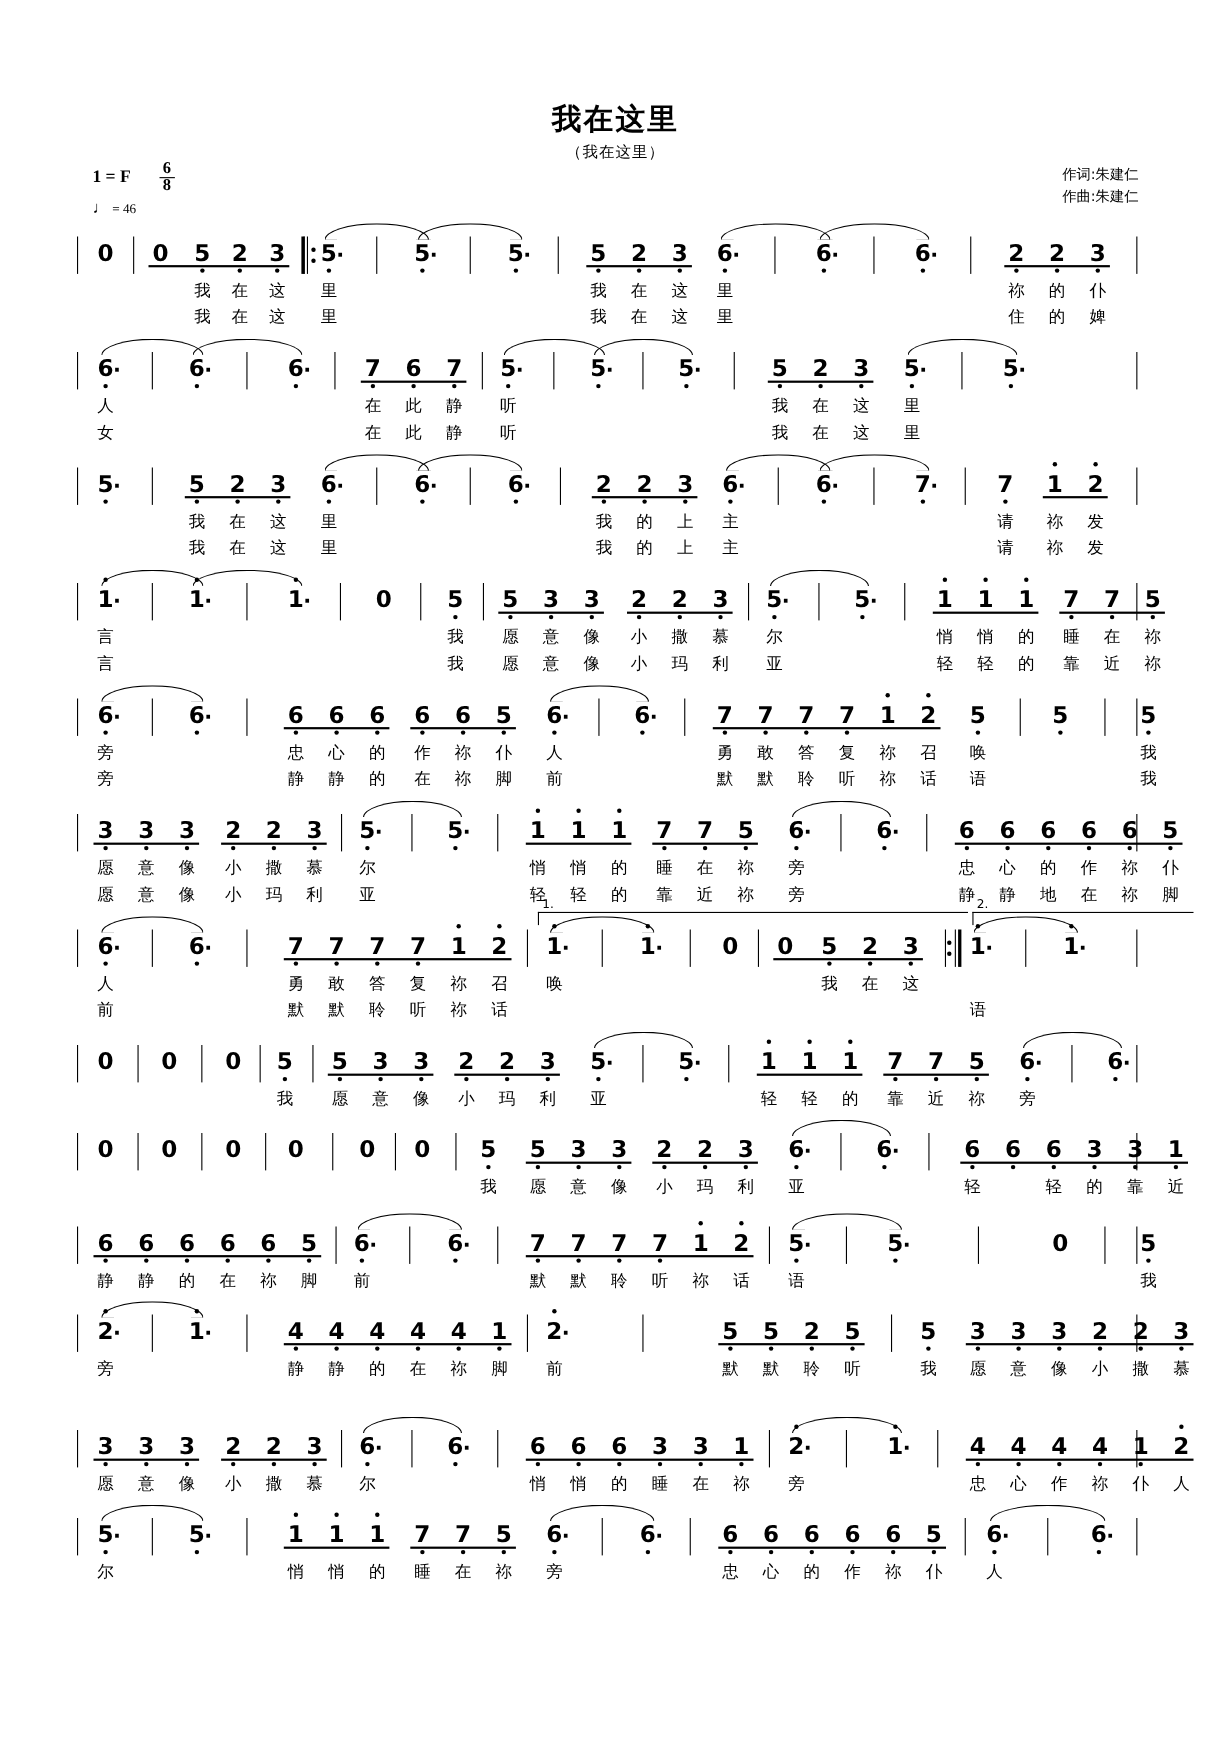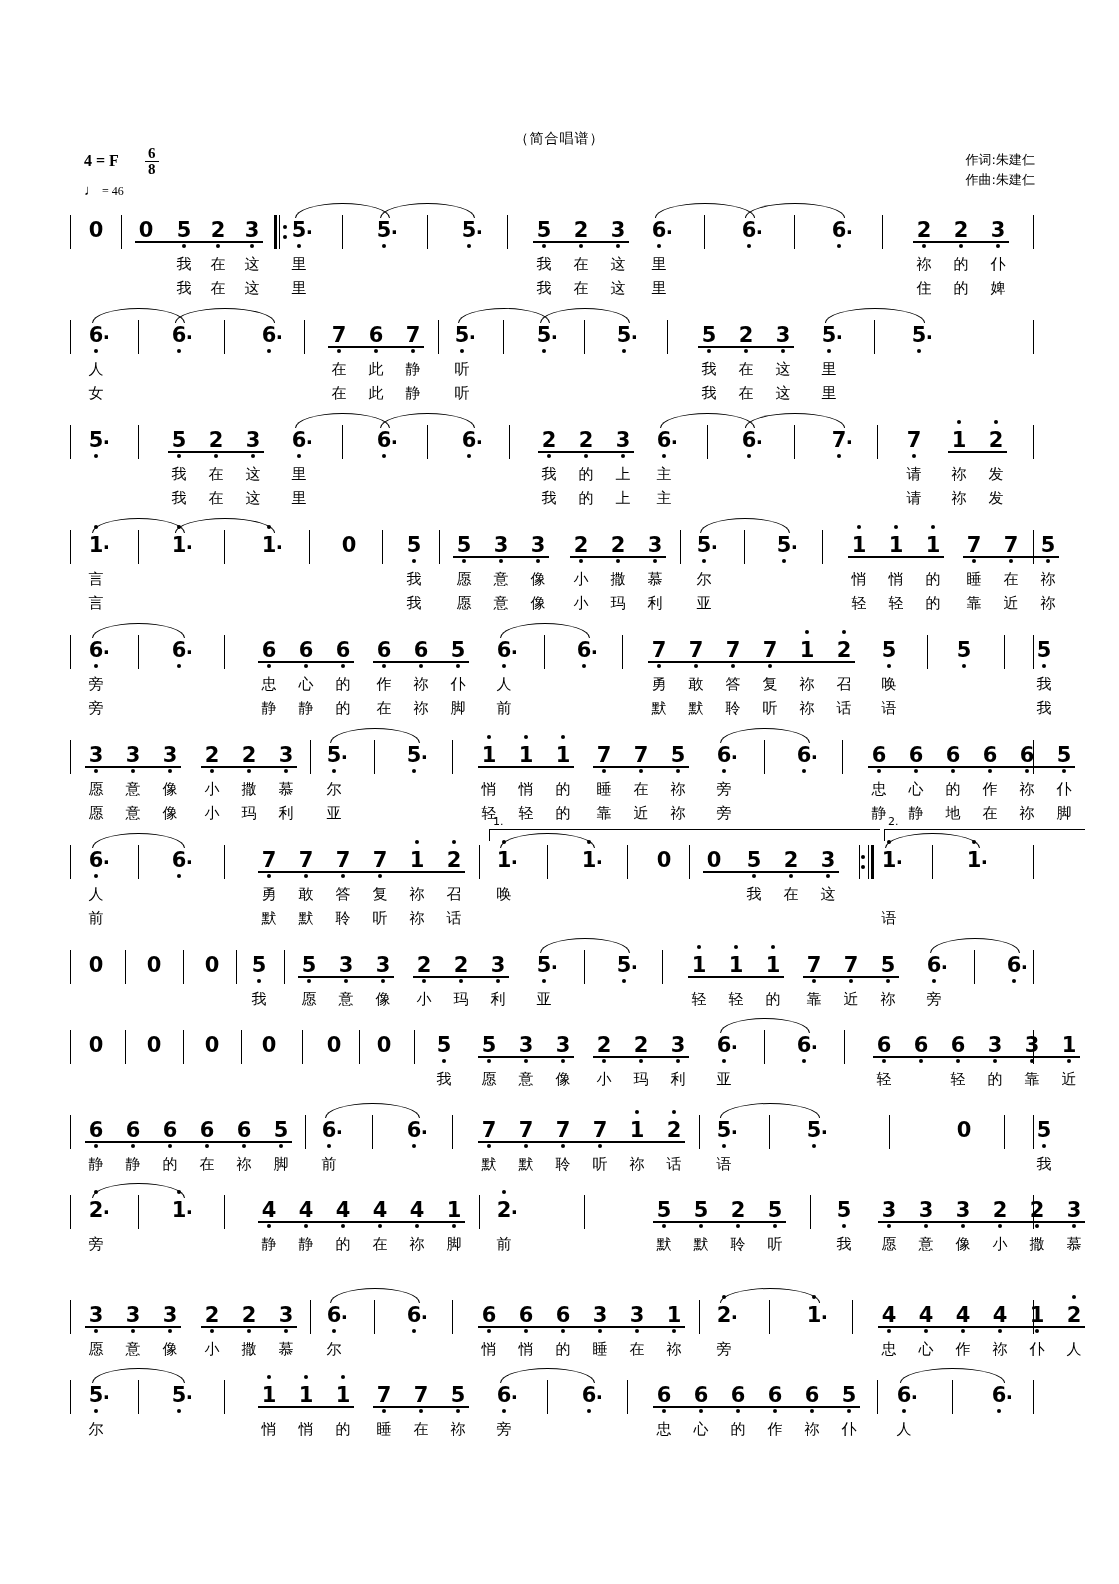--- a/index.html
+++ b/index.html
@@ -78,23 +78,24 @@
   .repeatR .d2{position:absolute;right:9px;top:20px;width:4px;height:4px;border-radius:50%;background:#000;}
 
   .volta{position:absolute;border-left:1.3px solid #000;border-top:1.3px solid #000;height:11px;top:-16px;}
   .volta span{position:absolute;left:3px;top:-15px;font-size:11px;font-family:"DejaVu Sans",sans-serif;}
 </style>
 </head>
 <body>
 
 <div class="sheet">
 
-  <div class="subtitle">（简合唱谱）</div>
-
-  <div class="keysig">4 = F</div>
+  <div class="title">我在这里</div>
+  <div class="subtitle">（我在这里）</div>
+
+  <div class="keysig">1 = F</div>
   <div class="meter">
     <span class="num">6</span>
     <span class="den">8</span>
   </div>
   <div class="tempo">
     <span class="note">♩</span>
     <span>= 46</span>
   </div>
 
   <div class="credits">

